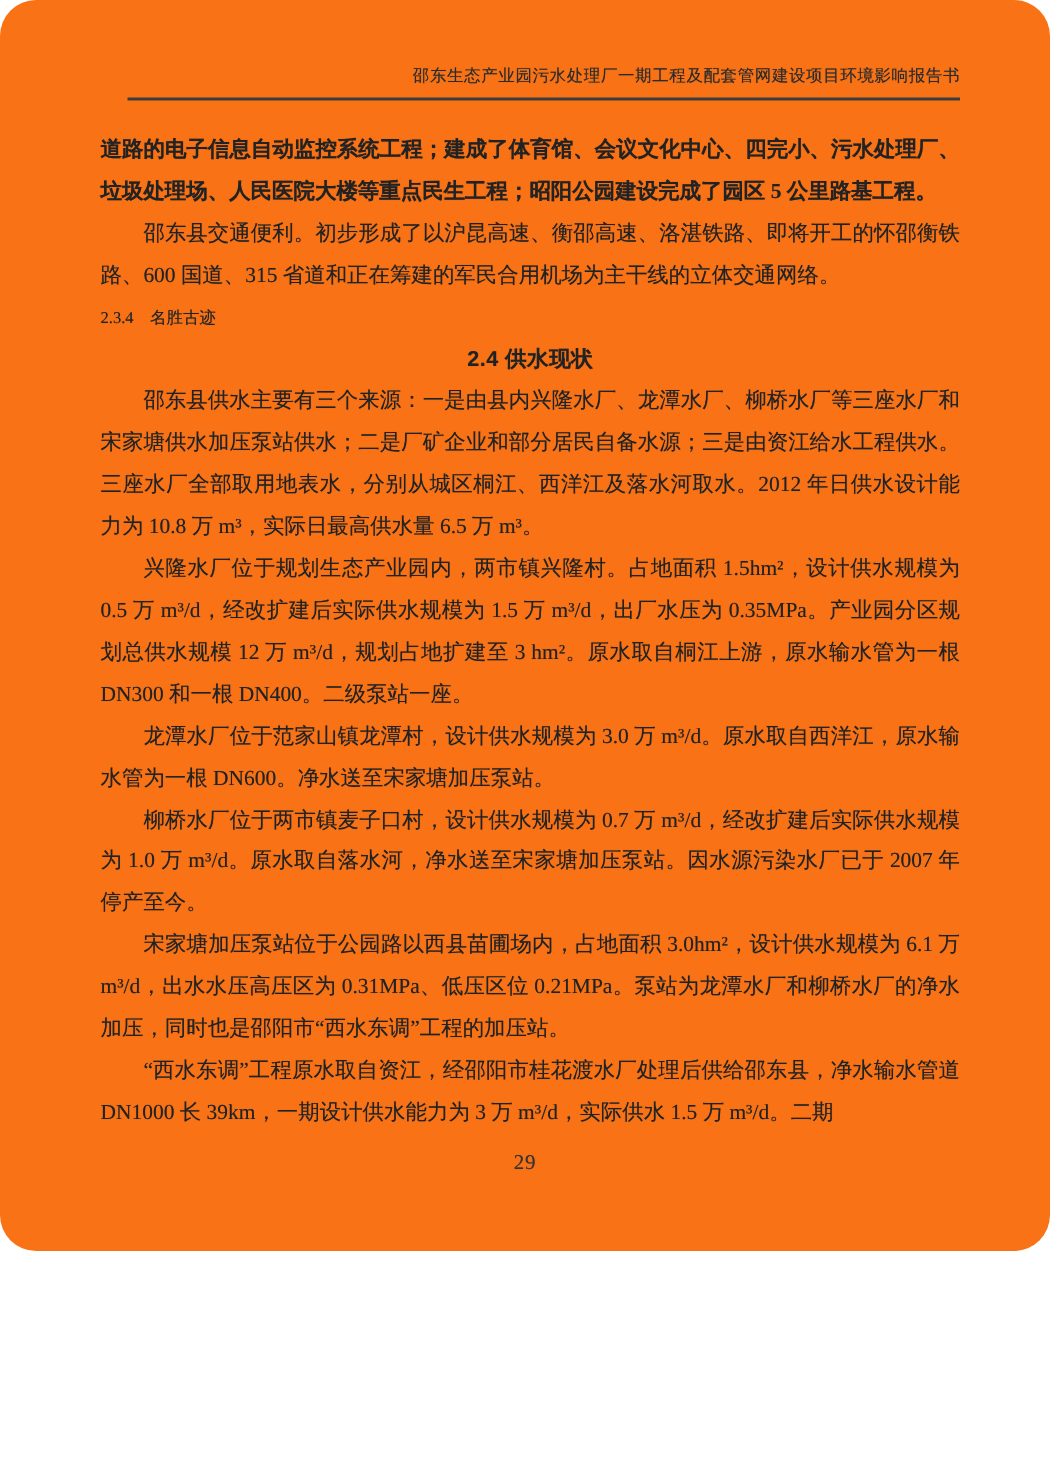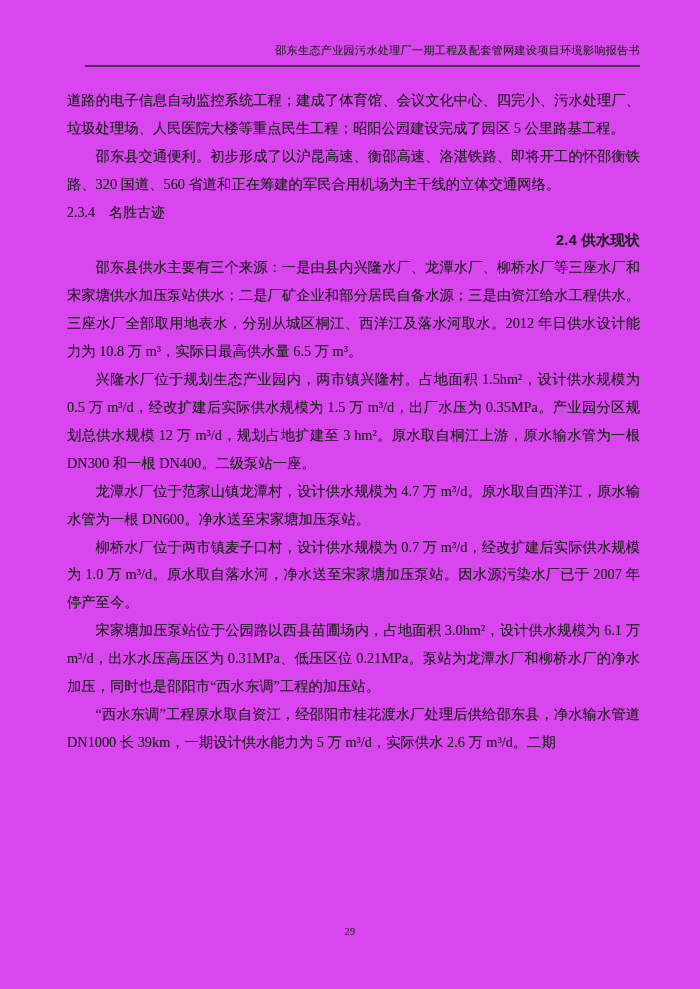--- a/index.html
+++ b/index.html
@@ -3,26 +3,27 @@
 <meta charset="utf-8">
 <style>
   html, body {
     margin: 0;
     padding: 0;
     background: #ffffff;
   }
   .page {
     position: relative;
     width: 700px;
-    height: 989px;
-    background: #d946ef;
+    height: 834px;
+    background: #f97316;
     overflow: hidden;
     font-family: "Liberation Serif", "DejaVu Serif", serif;
     color: #222222;
     text-shadow: 0 0 0.5px rgba(50,50,50,0.55);
+    border-radius: 24px;
   }
   .page-header {
     position: absolute;
     top: 0;
     left: 67px;
     right: 60px;
   }
   .header-title {
     padding-top: 43px;
     text-align: right;
@@ -46,70 +47,71 @@
     font-size: 14.3px;
     line-height: 27.9px;
     text-align: justify;
   }
   .para {
     margin: 0;
     text-indent: 2em;
   }
   .para.no-indent {
     text-indent: 0;
+    font-weight: bold;
   }
   .heading3 {
     margin: 0;
-    font-size: 14px;
+    font-size: 11px;
     font-weight: normal;
     line-height: 27.9px;
     text-align: left;
   }
   .heading2 {
     margin: 0;
     font-family: "Liberation Sans", "DejaVu Sans", sans-serif;
     font-size: 14.4px;
     font-weight: bold;
     line-height: 27.9px;
-    text-align: right;
+    text-align: center;
     letter-spacing: 0.3px;
   }
   .page-footer {
     position: absolute;
     bottom: 50px;
     left: 0;
     width: 100%;
     text-align: center;
   }
   .page-number {
-    font-size: 10px;
+    font-size: 14px;
     color: #333333;
     letter-spacing: 0.5px;
   }
 </style>
 </head>
 <body>
 
 <div class="page">
 
   <header class="page-header">
     <div class="header-title">邵东生态产业园污水处理厂一期工程及配套管网建设项目环境影响报告书</div>
     <hr class="header-rule">
   </header>
 
   <main class="doc-body">
     <p class="para no-indent">道路的电子信息自动监控系统工程；建成了体育馆、会议文化中心、四完小、污水处理厂、垃圾处理场、人民医院大楼等重点民生工程；昭阳公园建设完成了园区 5 公里路基工程。</p>
-    <p class="para">邵东县交通便利。初步形成了以沪昆高速、衡邵高速、洛湛铁路、即将开工的怀邵衡铁路、320 国道、560 省道和正在筹建的军民合用机场为主干线的立体交通网络。</p>
+    <p class="para">邵东县交通便利。初步形成了以沪昆高速、衡邵高速、洛湛铁路、即将开工的怀邵衡铁路、600 国道、315 省道和正在筹建的军民合用机场为主干线的立体交通网络。</p>
     <h3 class="heading3">2.3.4　名胜古迹</h3>
     <h2 class="heading2">2.4 供水现状</h2>
     <p class="para">邵东县供水主要有三个来源：一是由县内兴隆水厂、龙潭水厂、柳桥水厂等三座水厂和宋家塘供水加压泵站供水；二是厂矿企业和部分居民自备水源；三是由资江给水工程供水。三座水厂全部取用地表水，分别从城区桐江、西洋江及落水河取水。2012 年日供水设计能力为 10.8 万 m³，实际日最高供水量 6.5 万 m³。</p>
     <p class="para">兴隆水厂位于规划生态产业园内，两市镇兴隆村。占地面积 1.5hm²，设计供水规模为 0.5 万 m³/d，经改扩建后实际供水规模为 1.5 万 m³/d，出厂水压为 0.35MPa。产业园分区规划总供水规模 12 万 m³/d，规划占地扩建至 3 hm²。原水取自桐江上游，原水输水管为一根 DN300 和一根 DN400。二级泵站一座。</p>
-    <p class="para">龙潭水厂位于范家山镇龙潭村，设计供水规模为 4.7 万 m³/d。原水取自西洋江，原水输水管为一根 DN600。净水送至宋家塘加压泵站。</p>
+    <p class="para">龙潭水厂位于范家山镇龙潭村，设计供水规模为 3.0 万 m³/d。原水取自西洋江，原水输水管为一根 DN600。净水送至宋家塘加压泵站。</p>
     <p class="para">柳桥水厂位于两市镇麦子口村，设计供水规模为 0.7 万 m³/d，经改扩建后实际供水规模为 1.0 万 m³/d。原水取自落水河，净水送至宋家塘加压泵站。因水源污染水厂已于 2007 年停产至今。</p>
     <p class="para">宋家塘加压泵站位于公园路以西县苗圃场内，占地面积 3.0hm²，设计供水规模为 6.1 万 m³/d，出水水压高压区为 0.31MPa、低压区位 0.21MPa。泵站为龙潭水厂和柳桥水厂的净水加压，同时也是邵阳市“西水东调”工程的加压站。</p>
-    <p class="para">“西水东调”工程原水取自资江，经邵阳市桂花渡水厂处理后供给邵东县，净水输水管道 DN1000 长 39km，一期设计供水能力为 5 万 m³/d，实际供水 2.6 万 m³/d。二期</p>
+    <p class="para">“西水东调”工程原水取自资江，经邵阳市桂花渡水厂处理后供给邵东县，净水输水管道 DN1000 长 39km，一期设计供水能力为 3 万 m³/d，实际供水 1.5 万 m³/d。二期</p>
   </main>
 
   <footer class="page-footer">
     <span class="page-number">29</span>
   </footer>
 
 </div>
 
 </body></html>

